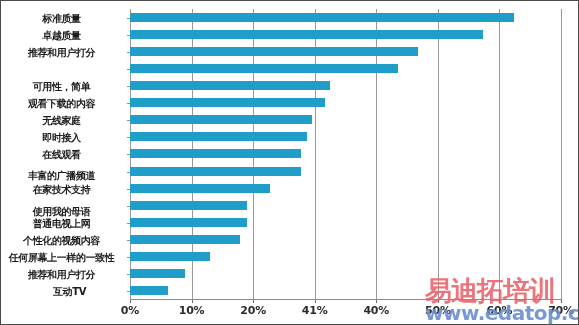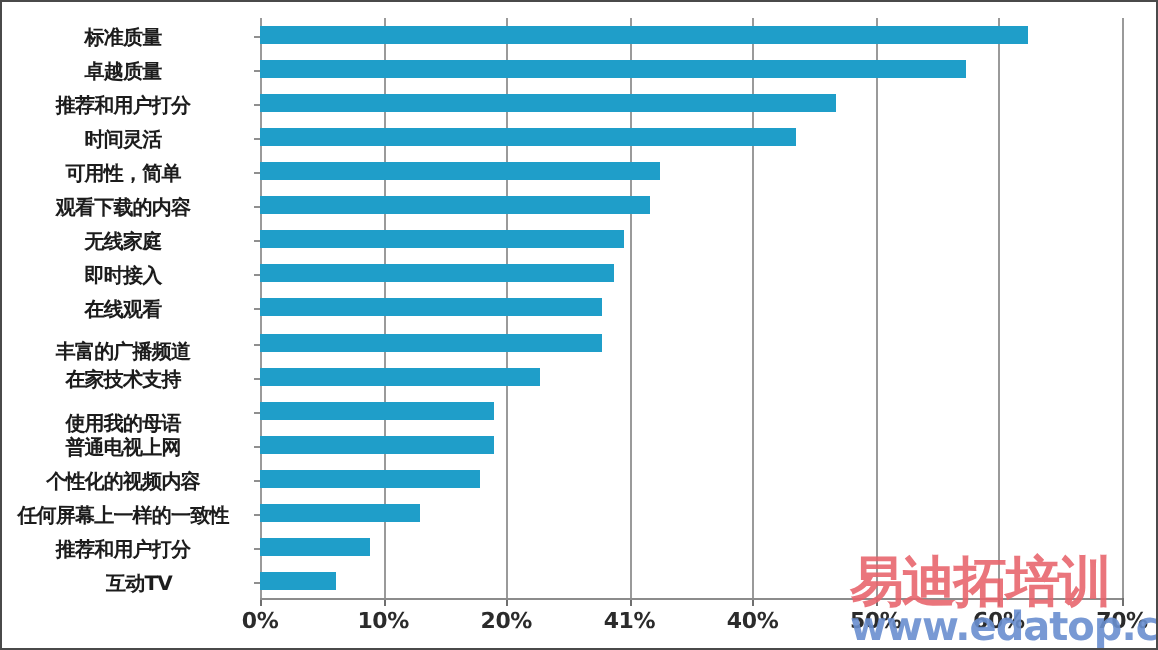--- a/index.html
+++ b/index.html
@@ -164,21 +164,20 @@
         <div class="cat-label-wrap" style="top: 3px;">卓越质量</div>
         <div class="ytick" style="top: 9px;"></div>
         <div class="bar" title="卓越质量 57.4%" style="left: 129px; top: 4px; width: 353.42px; background: rgb(31, 158, 201);"></div>
       </div>
       <div class="row" style="top: 42.1176px; height: 17.0588px;">
         <div class="cat-label-wrap" style="top: 3px;">推荐和用户打分</div>
         <div class="ytick" style="top: 9px;"></div>
         <div class="bar" title="没有商业广告 46.7%" style="left: 129px; top: 4px; width: 287.539px; background: rgb(31, 158, 201);"></div>
       </div>
       <div class="row" style="top: 59.1765px; height: 17.0588px;">
-        <div class="cat-label-wrap" style="top: 3px;">时间灵活</div>
         <div class="ytick" style="top: 9px;"></div>
         <div class="bar" title="时间灵活 43.6%" style="left: 129px; top: 4px; width: 268.451px; background: rgb(31, 158, 201);"></div>
       </div>
       <div class="row" style="top: 76.2353px; height: 17.0588px;">
         <div class="cat-label-wrap" style="top: 3px;">可用性，简单</div>
         <div class="ytick" style="top: 9px;"></div>
         <div class="bar" title="可用性，简单 32.5%" style="left: 129px; top: 4px; width: 200.107px; background: rgb(31, 158, 201);"></div>
       </div>
       <div class="row" style="top: 93.2941px; height: 17.0588px;">
         <div class="cat-label-wrap" style="top: 3px;">观看下载的内容</div>

